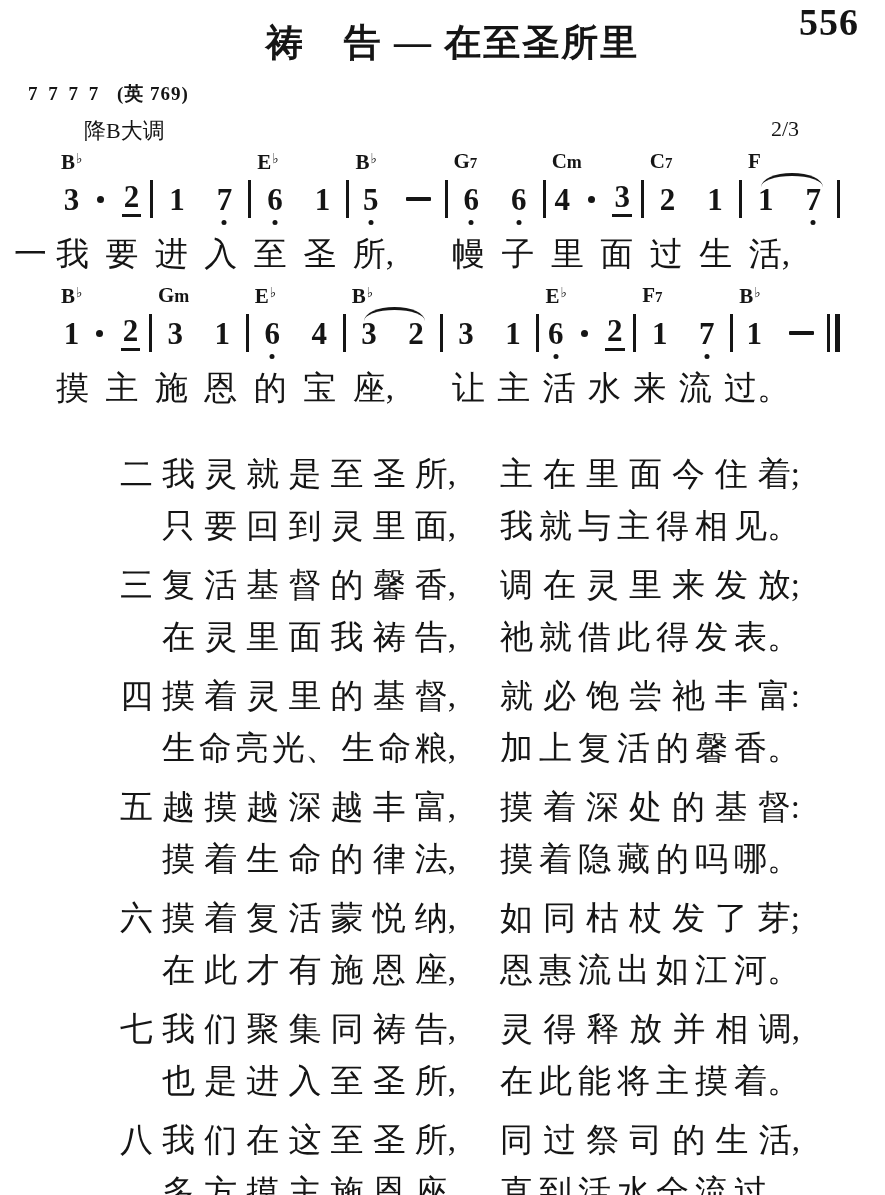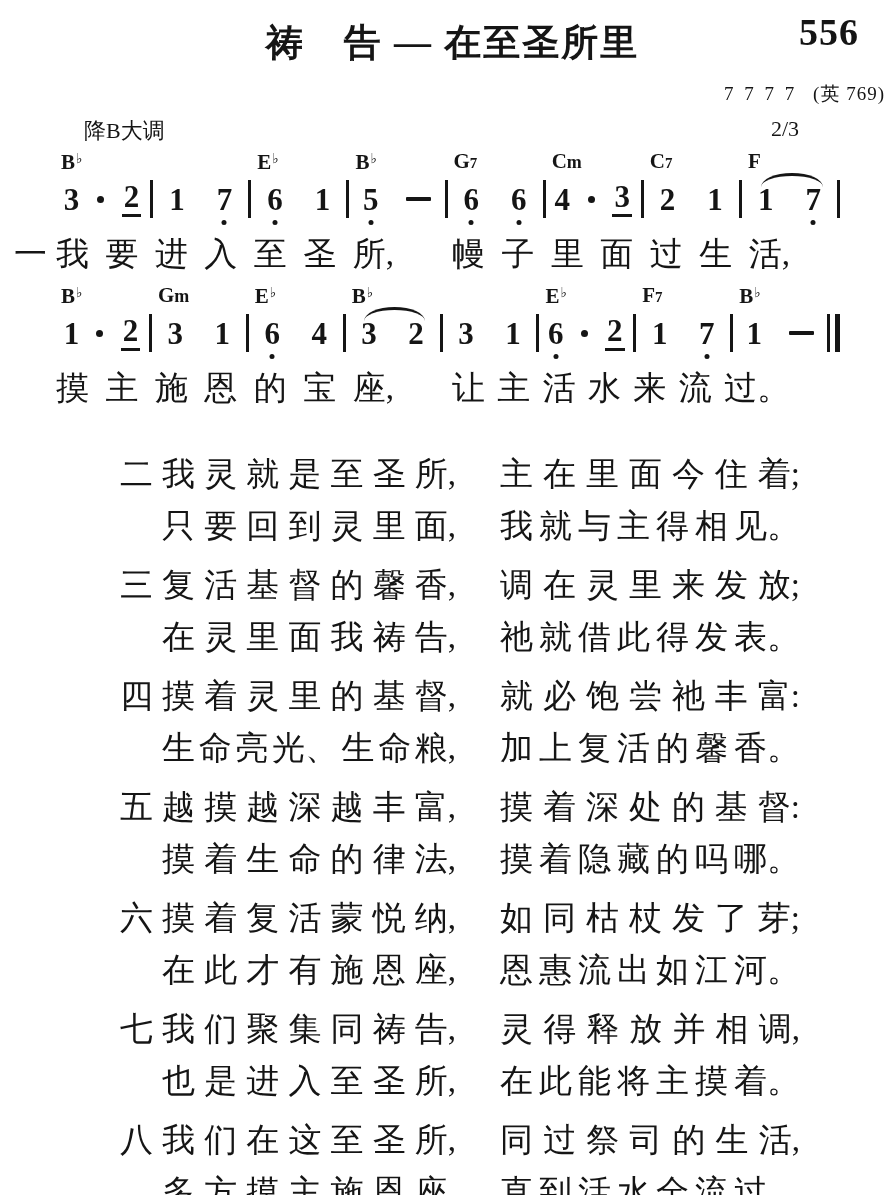--- a/index.html
+++ b/index.html
@@ -1,20 +1,20 @@
 <!DOCTYPE html>
 <html><head>
 <meta charset="utf-8">
 <style>
   html,body{margin:0;padding:0;background:#e8e8e8;}
   .page{width:885px;height:1195px;background:#ffffff;position:relative;margin:0 auto;
         font-family:"Liberation Serif","DejaVu Serif",serif;color:#151515;overflow:hidden;}
-  .pagenum{position:absolute;top:10px;right:26px;font-size:38px;font-weight:bold;letter-spacing:1px;}
+  .pagenum{position:absolute;top:0;right:26px;font-size:38px;font-weight:bold;letter-spacing:1px;}
   .title{text-align:center;margin:0;padding-top:18px;font-size:37px;font-weight:bold;letter-spacing:2px;padding-left:20px;}
-  .meter{text-align:right;margin-top:13px;font-size:19px;font-weight:normal;letter-spacing:3px;}
+  .meter{text-align:left;margin-top:13px;font-size:19px;font-weight:bold;letter-spacing:3px;margin-left:28px;}
   .meter .ref{letter-spacing:1px;margin-left:8px;}
   .keyrow{display:flex;justify-content:space-between;padding:0 86px 0 84px;margin-top:9px;
           font-size:22px;font-weight:normal;}
   
   .mline{display:flex;align-items:flex-start;margin:4px 45px 0 55px;}
   .mline2{margin-top:12px;}
   .measure{flex:1;position:relative;padding-top:28px;}
   .chord{position:absolute;top:1px;left:6px;font-size:21px;font-weight:bold;line-height:1;white-space:nowrap;}
   .chord .flat{font-size:14px;font-family:"DejaVu Sans",sans-serif;vertical-align:6px;margin-left:1px;}
   .chord .c7{font-size:15px;}

